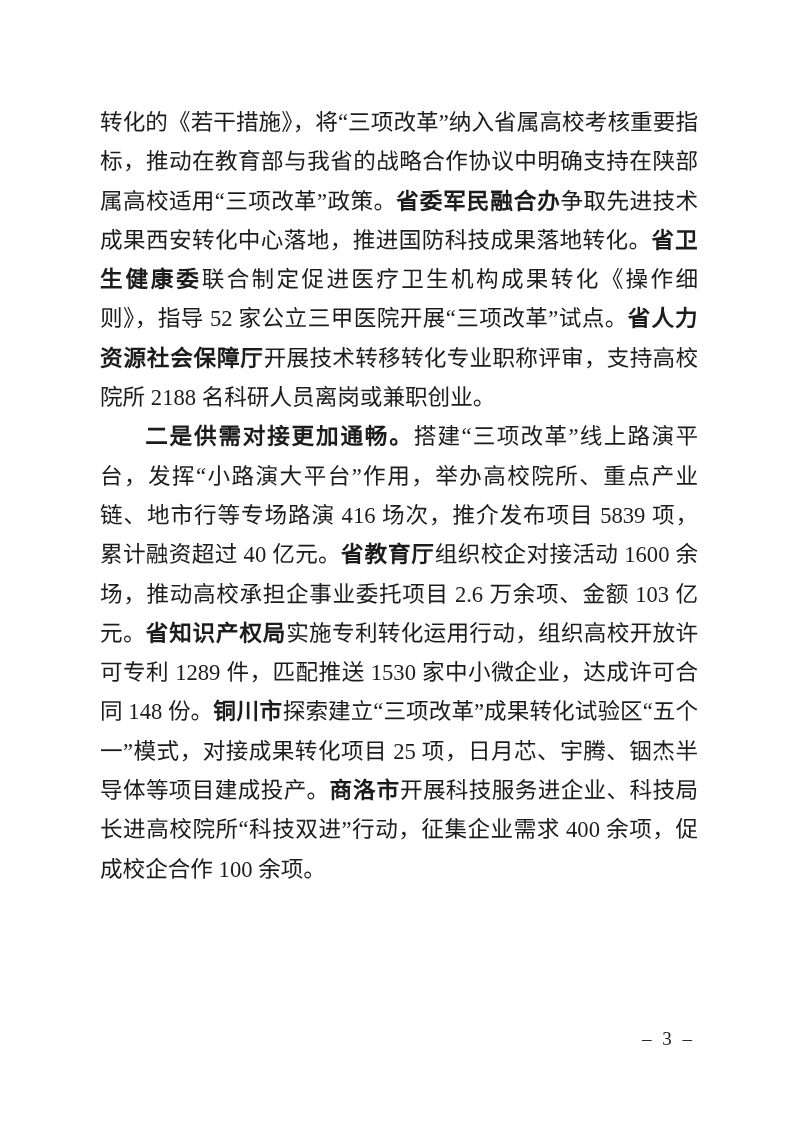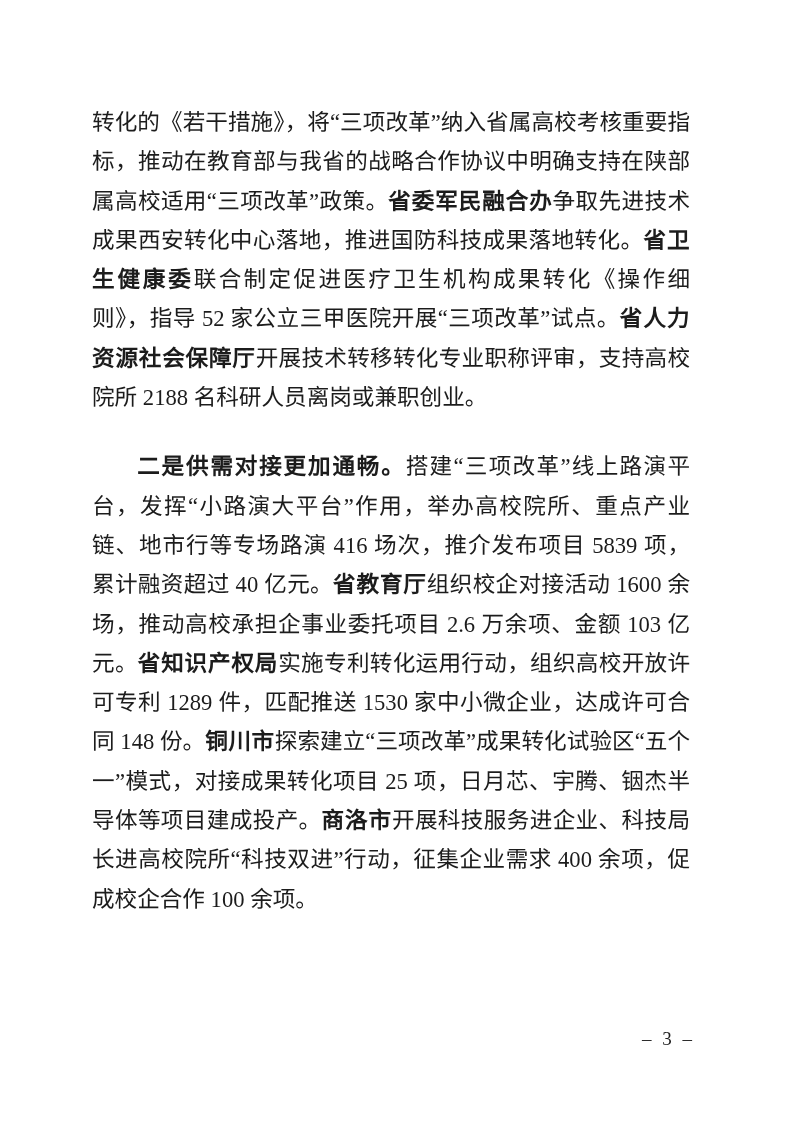--- a/index.html
+++ b/index.html
@@ -11,35 +11,34 @@
     position: relative;
     width: 793px;
     height: 1123px;
     background: #ffffff;
     overflow: hidden;
     font-family: "Liberation Serif", "DejaVu Serif", serif;
     color: #1c1c1c;
   }
   .doc-body {
     position: absolute;
-    left: 92px;
+    left: 100px;
     top: 103px;
     width: 598px;
     font-size: 22.6px;
     line-height: 39.3px;
     text-align: justify;
     text-align-last: left;
   }
   .doc-body p {
     margin: 0;
     padding: 0;
   }
   .doc-body p.indent {
     text-indent: 2em;
-    margin-top: 30px;
   }
   .run {
     font-weight: 400;
   }
   .run.bold {
     font-weight: 700;
     font-family: "Liberation Sans", "DejaVu Sans", sans-serif;
     letter-spacing: 0.5px;
   }
   .page-footer {

